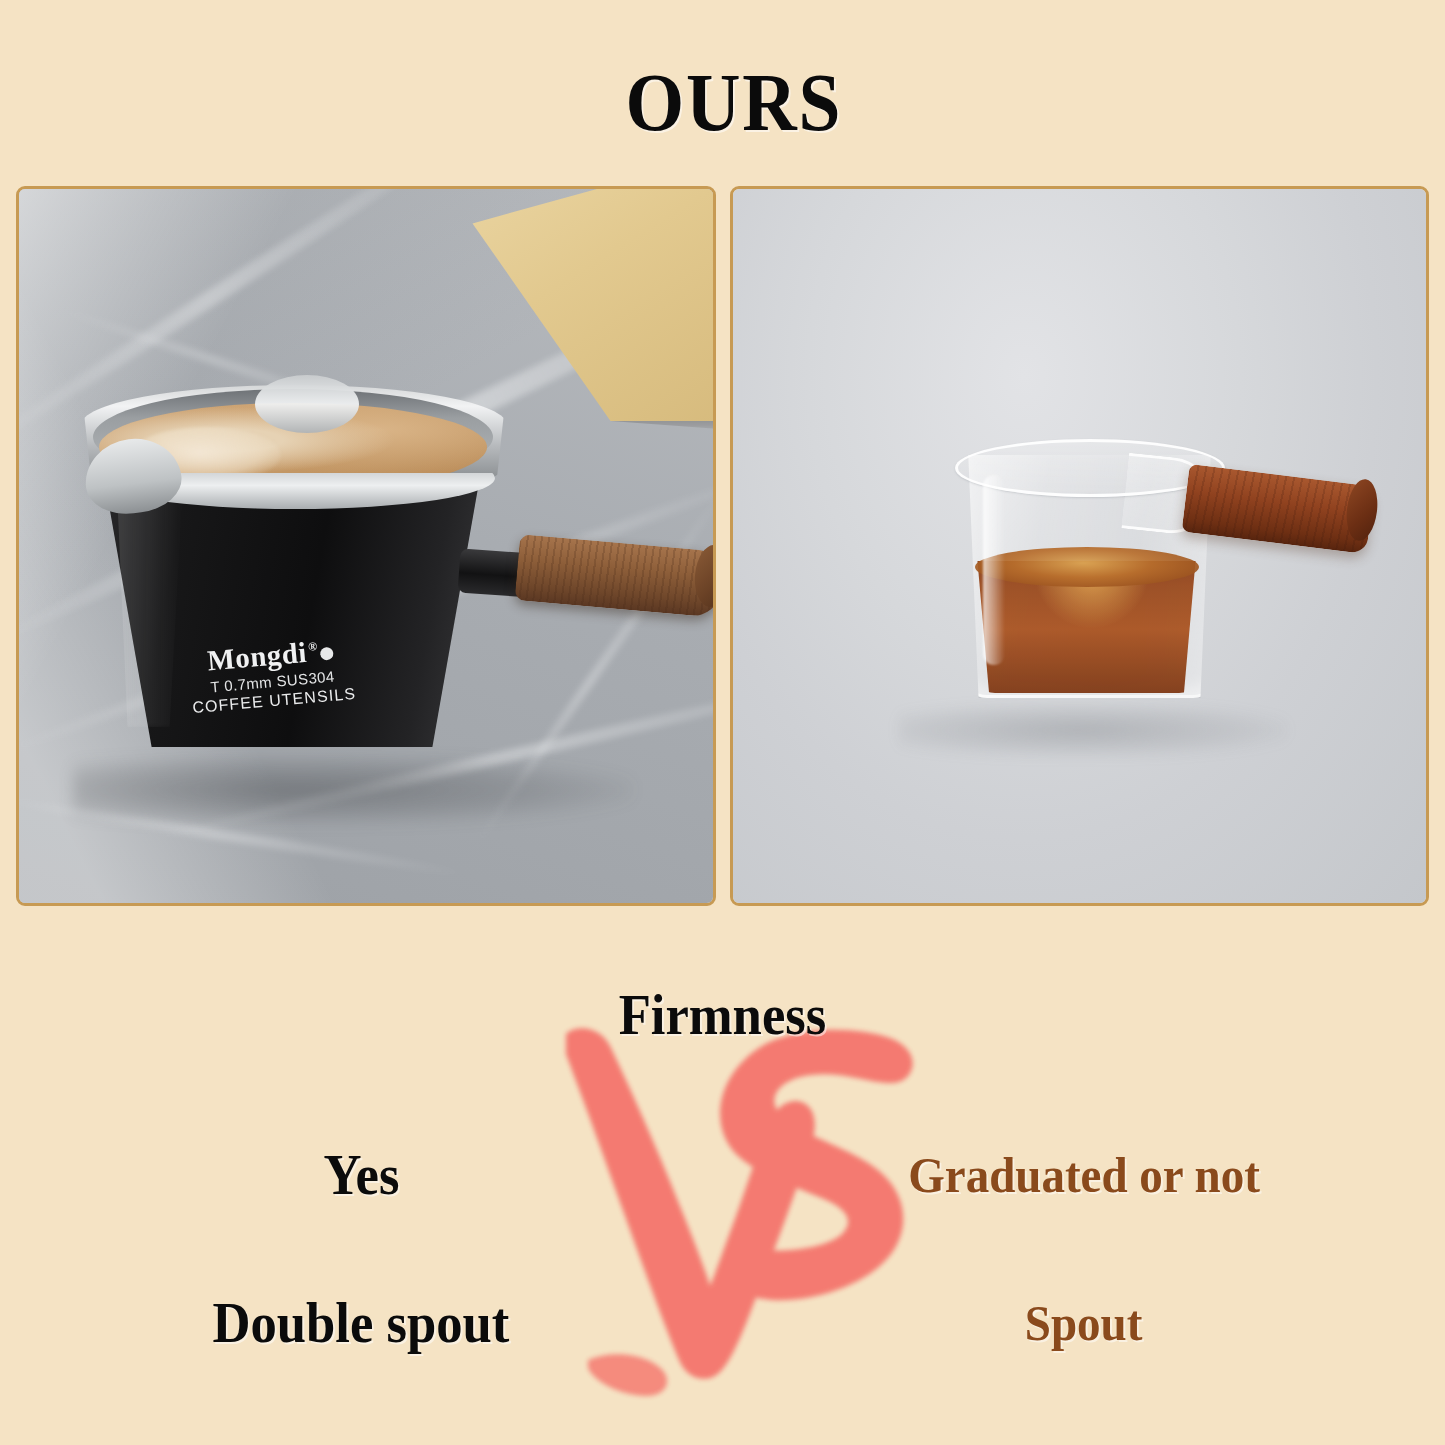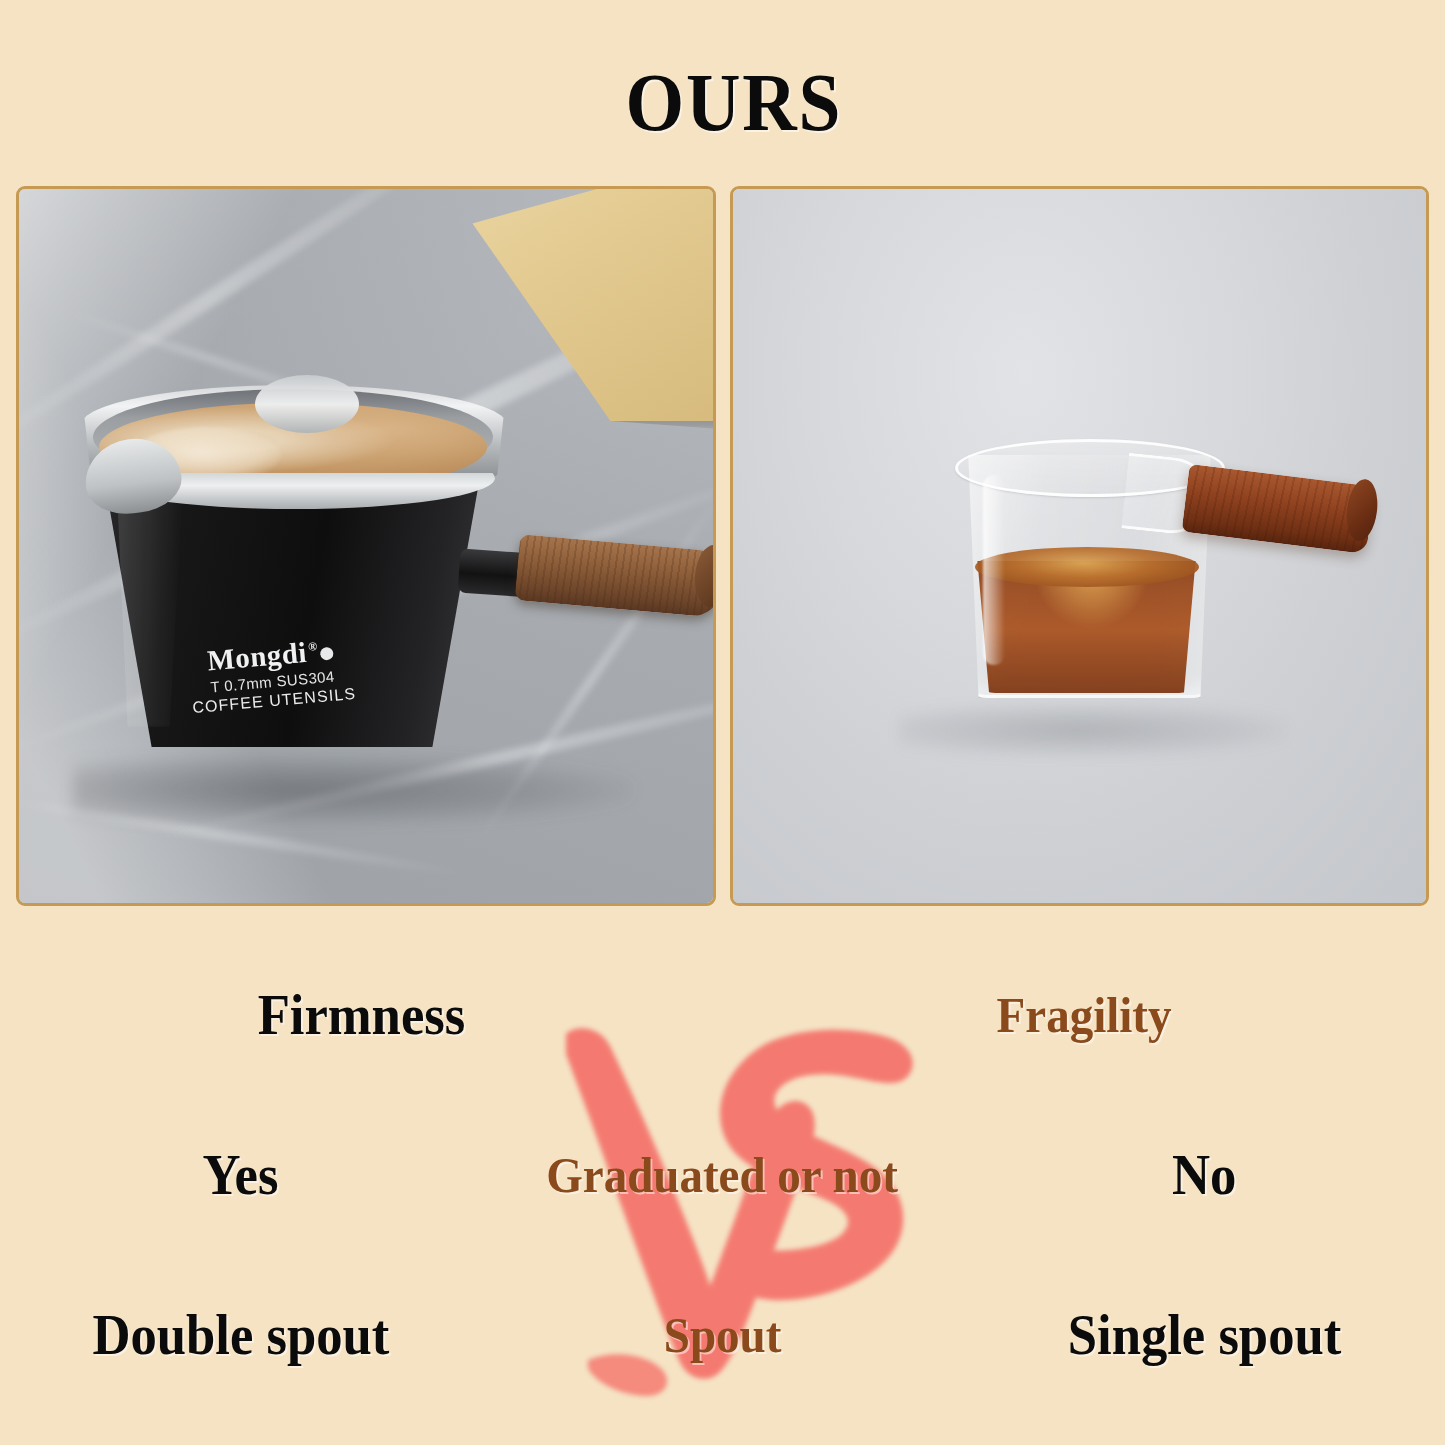--- a/index.html
+++ b/index.html
@@ -441,21 +441,21 @@
   .row {
     position: absolute;
     left: 0;
     width: 1445px;
     height: 110px;
     display: flex;
     align-items: center;
   }
   .row-1 { top: 8px; }
   .row-2 { top: 168px; }
-  .row-3 { top: 328px; }
+  .row-3 { top: 316px; }
 
   .cell {
     flex: 1 1 33.333%;
     display: flex;
     align-items: flex-end;
     justify-content: center;
     position: relative;
     z-index: 2;
   }
   .cell-label {
@@ -553,43 +553,34 @@
              C240 178, 200 166, 178 146 C150 120, 154 70, 196 40 Z" fill="#F4726A"></path>
     <path d="M28 350 C56 338, 92 346, 104 362 C112 374, 104 386, 86 386 C62 386, 34 372, 28 358 Z" fill="#F4726A" opacity="0.85"></path>
   </svg>
 
   <div class="compare">
 
     <div class="row row-1">
       <div class="cell cell-ours">
         <span class="cell-label">Firmness</span>
       </div>
-      <div class="cell cell-center">
-        <span class="cell-label">Fragility</span>
-      </div>
     </div>
 
     <div class="row row-2">
       <div class="cell cell-ours">
         <span class="cell-label">Yes</span>
       </div>
       <div class="cell cell-center">
         <span class="cell-label">Graduated or not</span>
       </div>
-      <div class="cell cell-others">
-        <span class="cell-label">No</span>
-      </div>
     </div>
 
     <div class="row row-3">
       <div class="cell cell-ours">
         <span class="cell-label">Double spout</span>
       </div>
       <div class="cell cell-center">
         <span class="cell-label">Spout</span>
       </div>
-      <div class="cell cell-others">
-        <span class="cell-label">Single spout</span>
-      </div>
     </div>
 
   </div>
 </div>
 
 </body></html>

